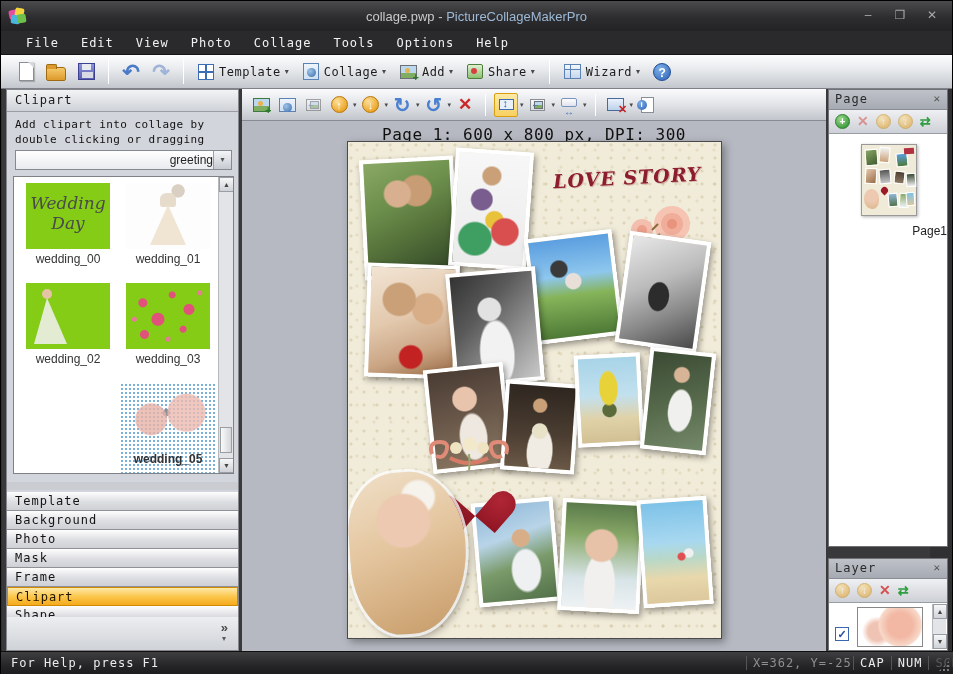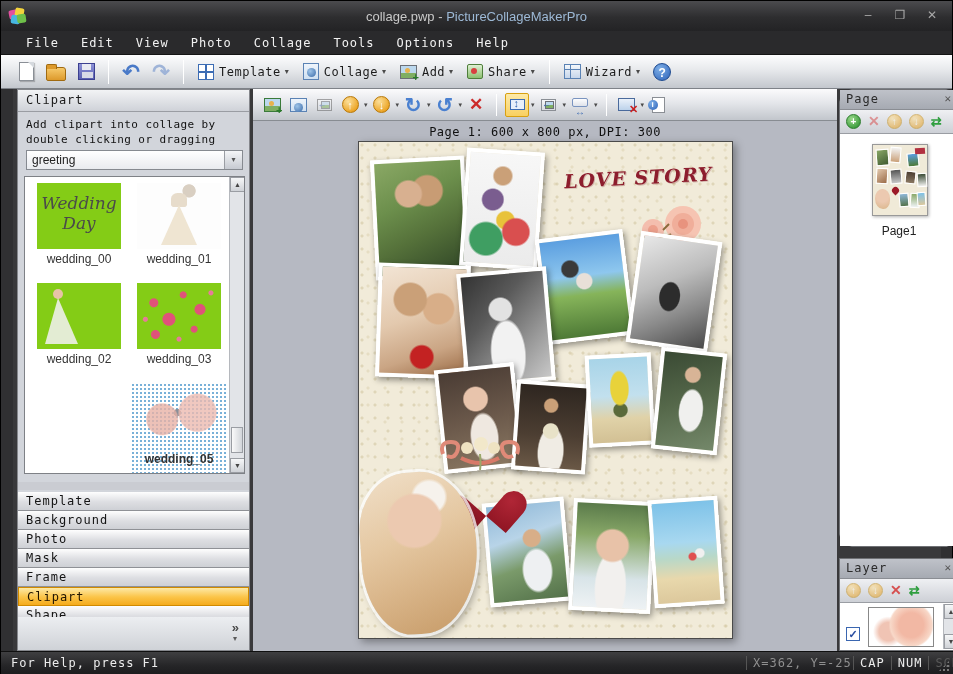--- a/index.html
+++ b/index.html
@@ -80,34 +80,34 @@
   .ic-wizard { width:17px; height:15px; background:
              linear-gradient(#f4f7fb,#c6d6ea); border:1px solid #5a82b4; position:relative; }
   .ic-wizard:before{ content:""; position:absolute; left:0; top:4px; right:0; height:1px; background:#5a82b4; }
   .ic-wizard:after{ content:""; position:absolute; left:5px; top:0; bottom:0; width:1px; background:#5a82b4; }
   .ic-help { width:18px; height:18px; border-radius:50%;
              background:radial-gradient(circle at 35% 30%,#7fb0e8,#2d62b8);
              color:#fff; font-weight:bold; font-size:12px; text-align:center; line-height:18px;
              border:1px solid #1d4a90; }
 
   
-  .bodyarea { position:absolute; left:12px; top:88px; width:928px; height:562px; background:#39393b; }
+  .bodyarea { position:absolute; left:1px; top:88px; width:928px; height:562px; background:#39393b; }
 
   
   .leftpanel { position:absolute; left:4px; top:0; width:233px; height:562px;
                background:#d2d5db; border:1px solid #85878c; }
   .lp-header { height:22px; background:linear-gradient(#f2f3f5,#cfd2d8);
                border-bottom:1px solid #9a9da3; font-size:12px; color:#1a1a1a;
                padding:3px 0 0 8px; letter-spacing:1px; }
   .lp-desc { font-size:11px; color:#111; padding:5px 6px 2px 8px; line-height:15px;
              letter-spacing:.4px; }
   .combo { position:absolute; left:8px; top:60px; width:217px; height:20px;
            border:1px solid #868a90; background:linear-gradient(#fff,#e9ebef);
            display:flex; }
-  .combo .val { flex:1; font-size:12px; color:#222; padding:2px 0 0 5px; }
+  .combo .val { flex:1; font-size:12px; color:#222; padding:2px 0 0 5px;text-align:right; }
   .combo .cbtn { width:18px; background:linear-gradient(#f4f5f7,#c6cad1);
            border-left:1px solid #9a9da3; text-align:center; font-size:8px; color:#555;
            line-height:18px; }
   .clipgrid { position:absolute; left:6px; top:86px; width:221px; height:298px;
               background:#fff; border:1px solid #7e8186; overflow:hidden; }
   .clipcell { position:absolute; width:96px; text-align:center; }
   .cth { width:84px; height:66px; margin:0 auto; position:relative; background:#84cc16; }
   .clabel { font-size:12px; color:#333; margin-top:3px; }
   .cell-selected { background-image:radial-gradient(#79b1d8 1px, transparent 1.4px);
                    background-size:4px 4px; }
@@ -199,21 +199,21 @@
   .ic-resize:after { content:"↔"; position:absolute; left:2px; top:7px; font-size:10px; color:#3c6cb4; }
   .ic-screenx { width:17px; height:13px; border:1px solid #4a6a9c;
           background:linear-gradient(#eaf1fa,#bcd2ea); position:relative; }
   .ic-screenx:after { content:"✕"; position:absolute; right:-4px; bottom:-6px; color:#cc2020;
           font-size:11px; font-weight:bold; }
   .ic-props { width:13px; height:16px; background:#fff; border:1px solid #8a8e94; position:relative; }
   .ic-props:before { content:"i"; position:absolute; left:-5px; top:2px; width:10px; height:10px;
           border-radius:50%; background:radial-gradient(circle at 35% 30%,#7fb0e8,#2d62b8);
           color:#fff; font-size:8px; font-weight:bold; text-align:center; line-height:10px; }
   .pageinfo { position:absolute; left:0; top:36px; width:584px; text-align:center;
-          font-size:12px; color:#101010; letter-spacing:.5px; }
+          font-size:16px; color:#101010; letter-spacing:.5px; }
   
   .page { position:absolute; left:105px; top:52px; width:375px; height:498px;
           border:1px solid #4a4a4a; box-shadow:3px 3px 8px rgba(0,0,0,.35);
           background-color:#f1ebd9;
           background-image:
             radial-gradient(circle at 3px 3px, rgba(205,192,152,.5) 1.2px, transparent 1.9px),
             radial-gradient(circle at 9px 8px, rgba(220,210,176,.55) 1.2px, transparent 1.9px);
           background-size:13px 13px, 17px 17px; overflow:hidden; }
   .ph { position:absolute; border:4px solid #fff; box-shadow:2px 3px 6px rgba(0,0,0,.4); }
   .ph .im { width:100%; height:100%; }
@@ -250,21 +250,21 @@
   .mini-circ { width:15px; height:15px; border-radius:50%; font-size:10px; font-weight:bold;
                text-align:center; line-height:14px; color:#fff; }
   .mc-green { background:radial-gradient(circle at 35% 30%, #9ad88a, #3f9e3f 75%); border:1px solid #2c7c2c; }
   .mc-orange { background:radial-gradient(circle at 35% 30%, #fbdf9a, #eda82c 70%); border:1px solid #c08a10; }
   .mc-redx { color:#d65050; font-size:14px; font-weight:bold; line-height:15px; }
   .mc-swap { color:#2f9e3f; font-size:13px; font-weight:bold; }
   .rp-body { background:#fff; position:relative; }
   .pthumb { position:absolute; left:32px; top:10px; width:56px; height:72px;
             background:#f0ead8; border:1px solid #999; box-shadow:1px 1px 3px rgba(0,0,0,.3); }
   .pthumb i { position:absolute; display:block; }
-  .pcap { position:absolute; left:0; top:90px; width:100%; text-align:center;
+  .pcap { position:absolute; left:0; top:90px; width:100%; text-align:right;
             font-size:12px; color:#222; }
   .lthumb { position:absolute; left:28px; top:4px; width:66px; height:40px; background:#fff;
             border:1px solid #888;
             background-image:
               radial-gradient(circle at 66% 45%, #f2b8a4 26%, #f8d8c8 44%, transparent 48%),
               radial-gradient(circle at 30% 62%, #f0c4b4 18%, transparent 30%); }
   .lcheck { position:absolute; left:6px; top:24px; width:14px; height:14px; background:#fff;
             border:1px solid #3a66b0; color:#2a4ea0; font-size:11px; font-weight:bold;
             text-align:center; line-height:13px; }
   .lsbar { position:absolute; right:1px; top:1px; bottom:1px; width:14px; background:#e2e4e8;
@@ -591,21 +591,21 @@
           <path d="M43 20 q 1 10 0 16" stroke="#9aa86a" stroke-width="2" fill="none"></path>
         </svg>
 
         <div class="heart"></div>
         <div class="blob"></div>
       </div>
     </div>
 
     <div class="rightpanel">
 
-      <div class="rp-box" style="top:0;height:458px;border-radius:15px;">
+      <div class="rp-box" style="top:0;height:458px;">
         <div class="rp-header mono">
           <span>Page</span>
           <span class="rp-x">✕</span>
         </div>
         <div class="rp-tools">
           <span class="mini-circ mc-green">+</span>
           <span class="mc-redx pale">✕</span>
           <span class="mini-circ mc-orange pale">↑</span>
           <span class="mini-circ mc-orange pale">↓</span>
           <span class="mc-swap">⇄</span>

